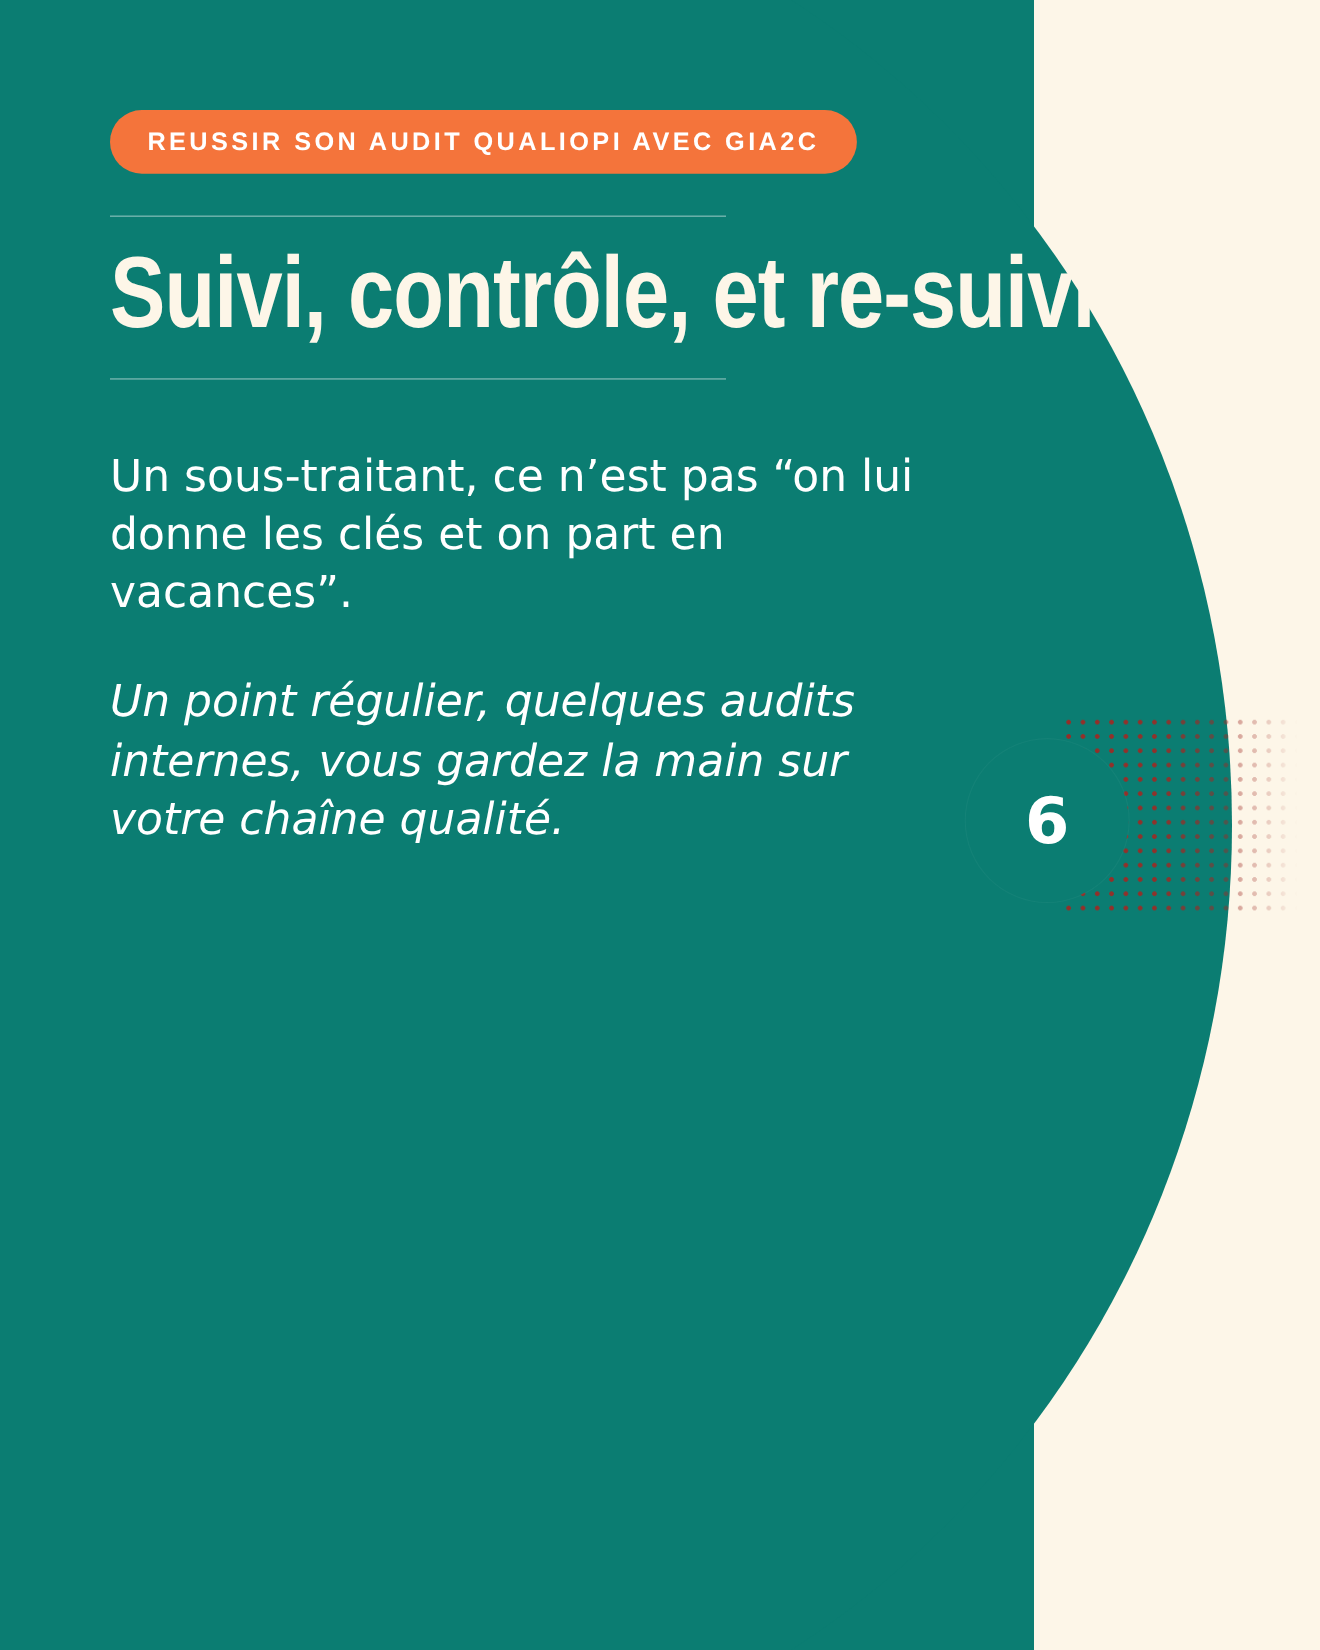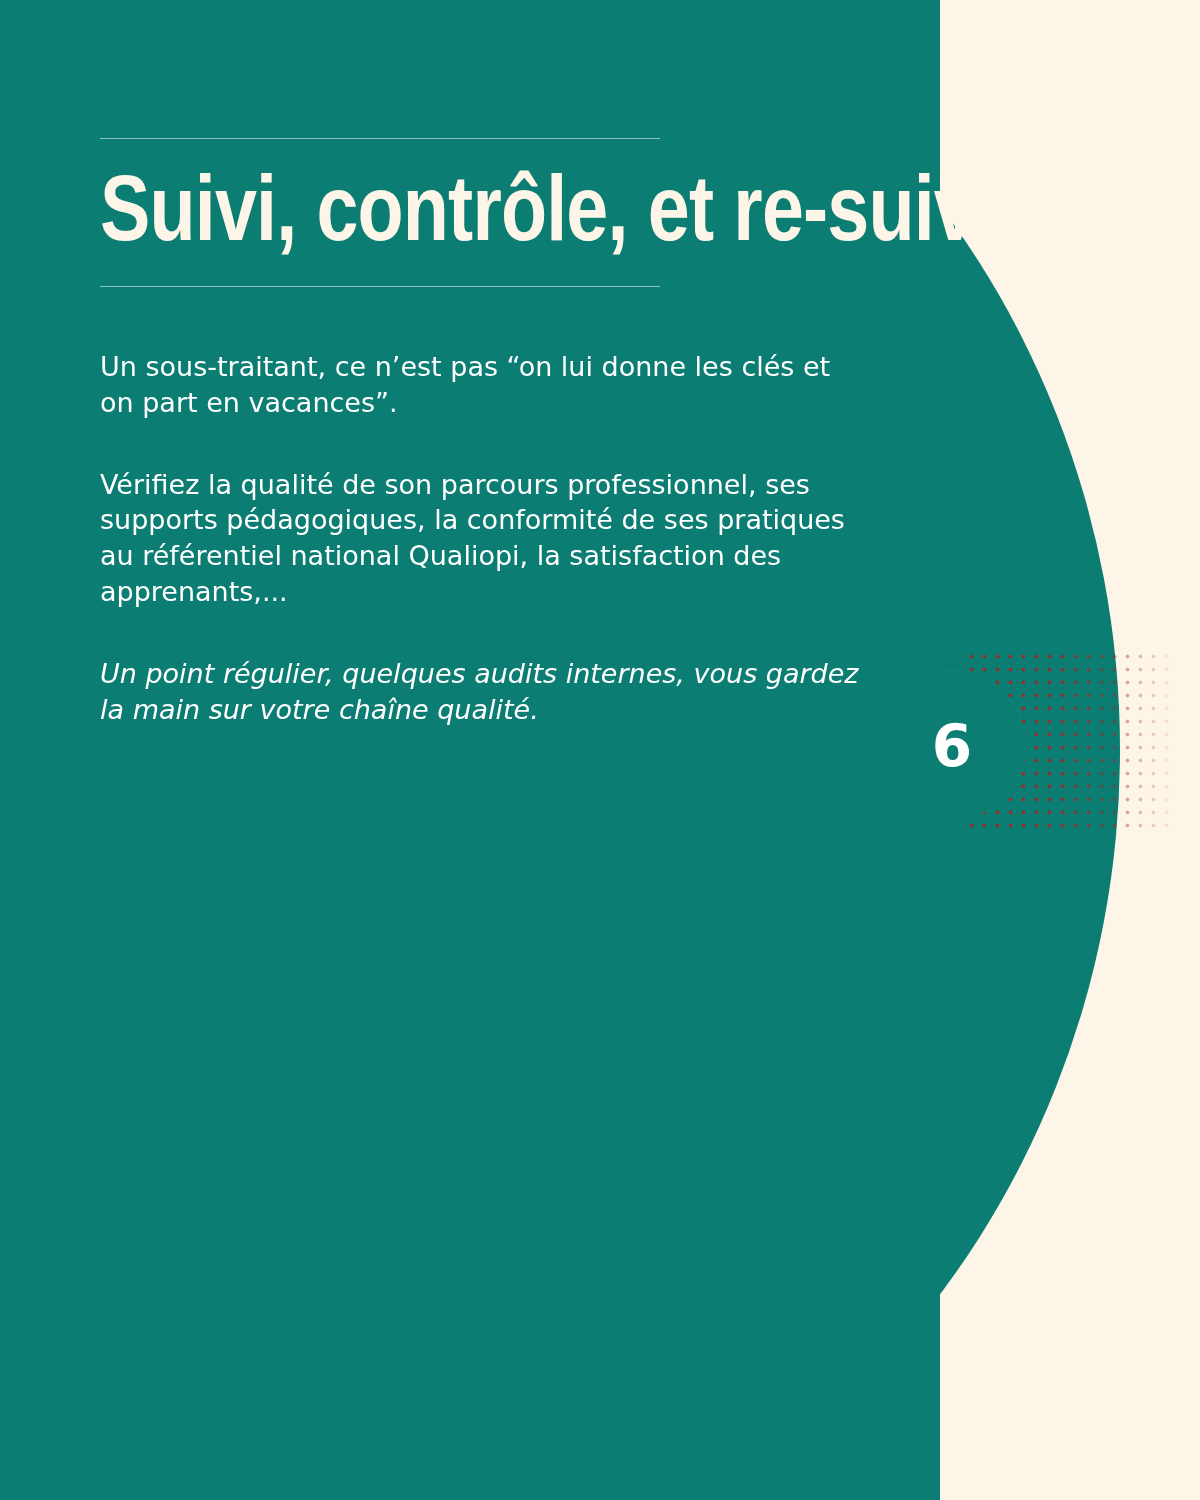--- a/index.html
+++ b/index.html
@@ -122,48 +122,48 @@
     white-space: nowrap;
   }
 
   .body-block {
     margin-top: 62px;
     width: 760px;
   }
 
   .para {
     color: #ffffff;
-    font-size: 27px;
+    font-size: 40px;
     line-height: 1.33;
     font-family: "DejaVu Sans", sans-serif;
     font-weight: 400;
     margin-bottom: 46px;
   }
 
   .para:last-child { margin-bottom: 0; font-style: italic; }
 </style>
 </head>
 <body>
 
 <div class="slide">
 
   <div class="cream-panel"></div>
   <div class="teal-curve"></div>
   <div class="halftone"></div>
   <div class="step-badge">6</div>
 
   <div class="content">
 
+    <div class="eyebrow">REUSSIR SON AUDIT QUALIOPI AVEC GIA2C</div>
 
     <div class="rule rule-top"></div>
 
     <h1 class="headline">Suivi, contrôle, et re-suivi</h1>
 
     <div class="rule rule-bottom"></div>
 
     <div class="body-block">
       <p class="para">Un sous-traitant, ce n’est pas “on lui donne les clés et on part en vacances”.</p>
-      <p class="para">Vérifiez la qualité de son parcours professionnel, ses supports pédagogiques, la conformité de ses pratiques au référentiel national Qualiopi, la satisfaction des apprenants,...</p>
       <p class="para">Un point régulier, quelques audits internes, vous gardez la main sur votre chaîne qualité.</p>
     </div>
 
   </div>
 </div>
 
 </body></html>

